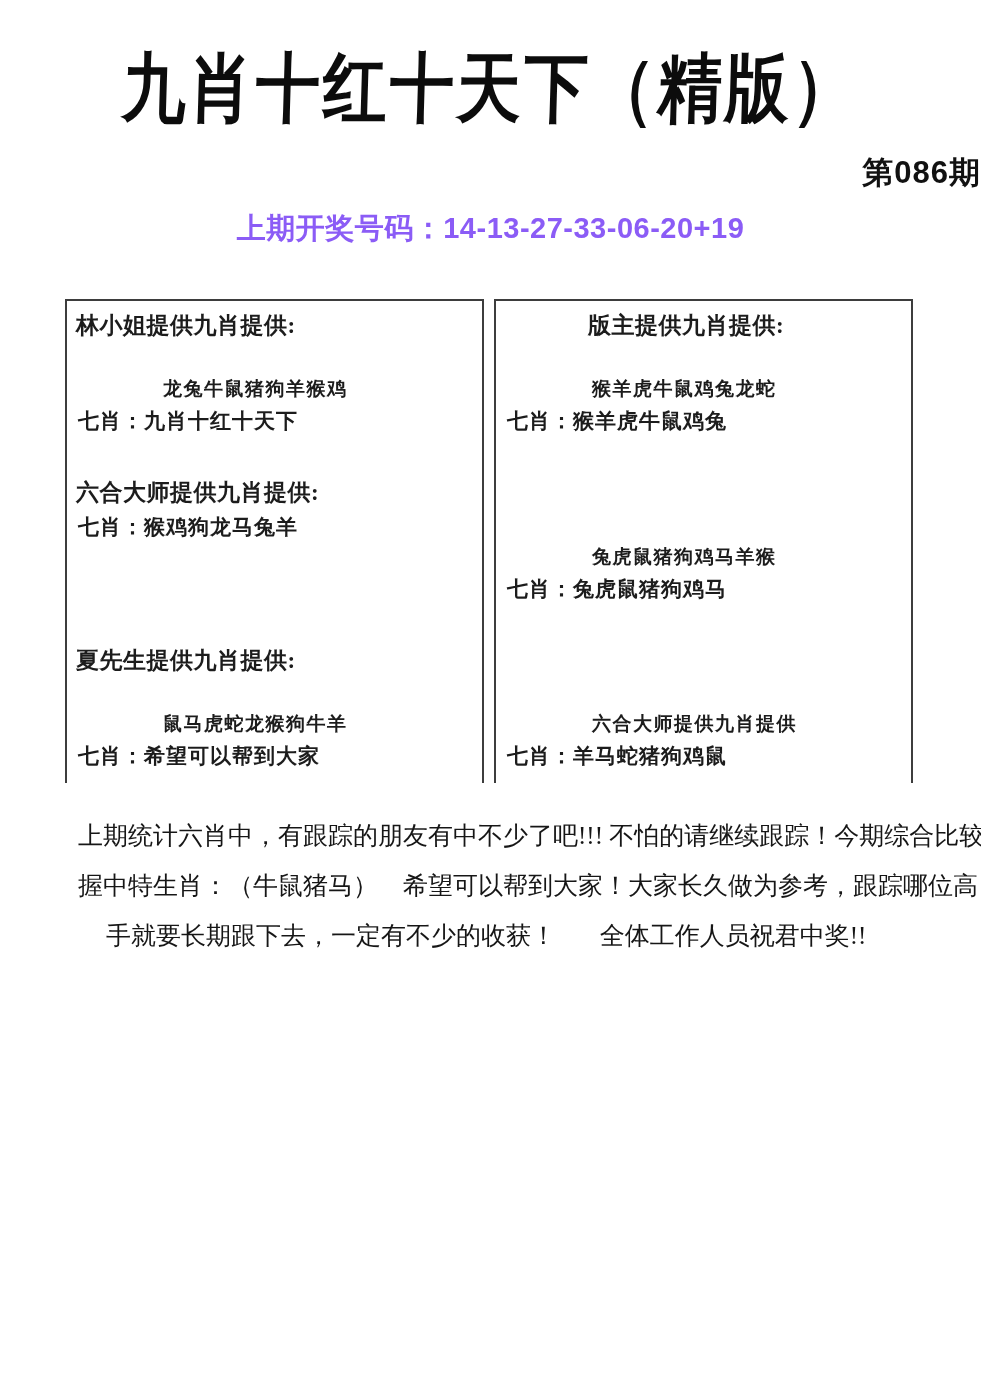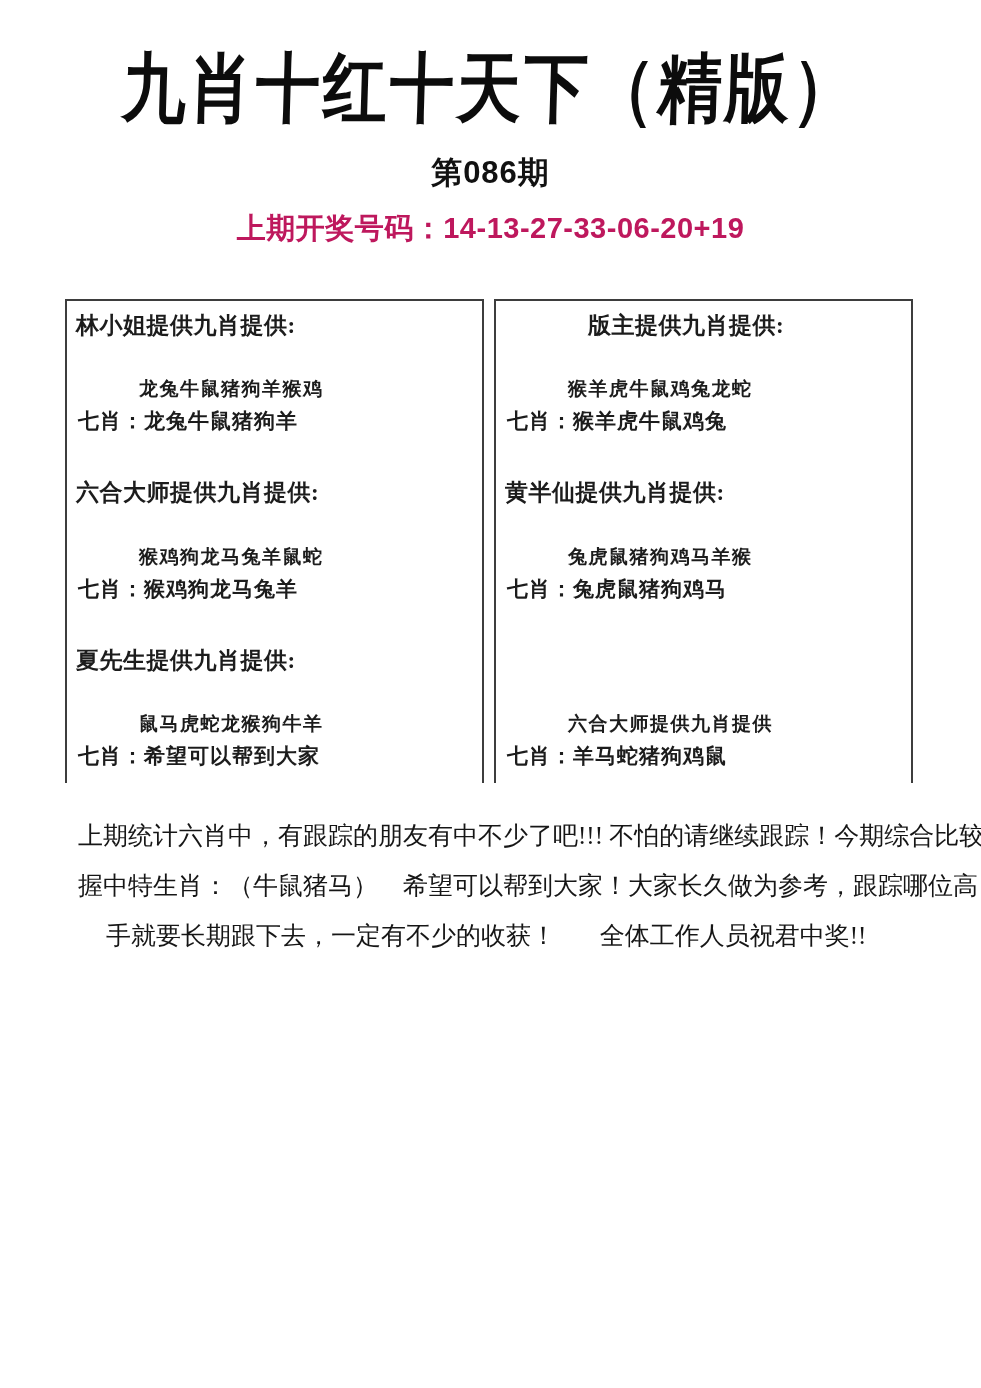--- a/index.html
+++ b/index.html
@@ -23,21 +23,21 @@
     font-size: 64px;
     line-height: 76px;
     letter-spacing: 3px;
     color: #0c0c0c;
     transform: scaleY(1.18) skewX(-2deg);
     transform-origin: center;
     white-space: nowrap;
   }
   .issue {
     margin-top: 26px;
-    text-align: center;
+    text-align: right;
     font-family: "Liberation Sans", sans-serif;
     font-weight: bold;
     font-size: 31px;
     letter-spacing: 1px;
     color: #111;
   }
   .draw-line {
     margin-top: 15px;
     text-align: center;
     font-family: "Liberation Sans", sans-serif;
@@ -71,21 +71,21 @@
     font-size: 23px;
     font-weight: 600;
     letter-spacing: 0.5px;
     white-space: nowrap;
   }
   .sec-heading.indent {
     padding-left: 92px;
   }
   .nine-line {
     margin-top: auto;
-    padding-left: 72px;
+    padding-left: 96px;
     font-size: 19px;
     font-weight: bold;
     letter-spacing: 1.5px;
     white-space: nowrap;
   }
   .seven-line {
     padding: 5px 8px 13px 11px;
     font-size: 21px;
     font-weight: bold;
     letter-spacing: 1px;
@@ -105,50 +105,48 @@
     padding-left: 28px;
   }
 </style>
 </head>
 <body>
 
 <div class="page-title">九肖十红十天下（精版）</div>
 
 <div class="issue">第086期</div>
 
-<div class="draw-line" style="color: #be185d;">上期开奖号码：14-13-27-33-06-20+19</div>
+<div class="draw-line" style="color: #8b5cf6;">上期开奖号码：14-13-27-33-06-20+19</div>
 
 <div class="boxes">
 
   <div class="box">
     <div class="section">
       <div class="sec-heading">林小姐提供九肖提供:</div>
       <div class="nine-line">龙兔牛鼠猪狗羊猴鸡</div>
-      <div class="seven-line">七肖：龙兔牛鼠猪狗羊</div>
+      <div class="seven-line">七肖：九肖十红十天下</div>
     </div>
     <div class="section">
       <div class="sec-heading">六合大师提供九肖提供:</div>
-      <div class="nine-line">猴鸡狗龙马兔羊鼠蛇</div>
       <div class="seven-line">七肖：猴鸡狗龙马兔羊</div>
     </div>
     <div class="section">
       <div class="sec-heading">夏先生提供九肖提供:</div>
       <div class="nine-line">鼠马虎蛇龙猴狗牛羊</div>
       <div class="seven-line">七肖：希望可以帮到大家</div>
     </div>
   </div>
 
   <div class="box">
     <div class="section">
       <div class="sec-heading indent">版主提供九肖提供:</div>
       <div class="nine-line">猴羊虎牛鼠鸡兔龙蛇</div>
       <div class="seven-line">七肖：猴羊虎牛鼠鸡兔</div>
     </div>
     <div class="section">
-      <div class="sec-heading">黄半仙提供九肖提供:</div>
       <div class="nine-line">兔虎鼠猪狗鸡马羊猴</div>
       <div class="seven-line">七肖：兔虎鼠猪狗鸡马</div>
     </div>
     <div class="section">
       <div class="nine-line">六合大师提供九肖提供</div>
       <div class="seven-line">七肖：羊马蛇猪狗鸡鼠</div>
     </div>
   </div>
 
 </div>

